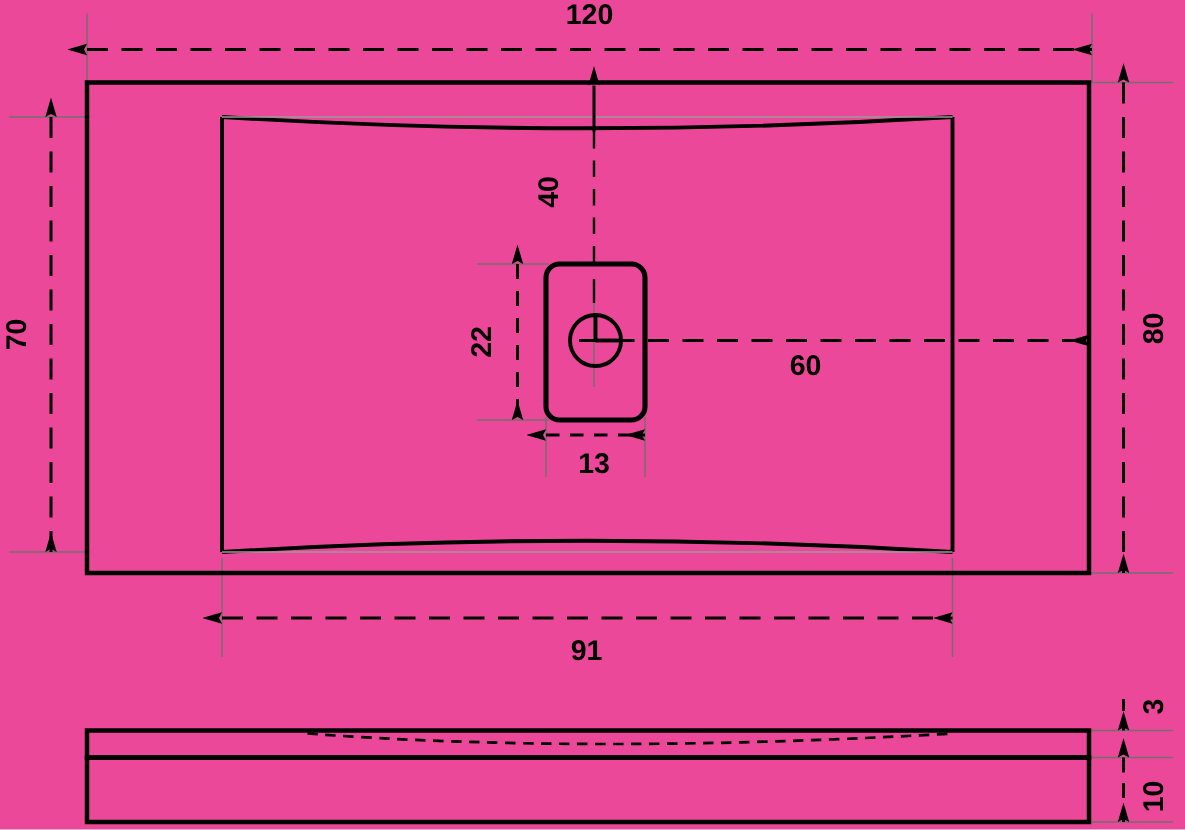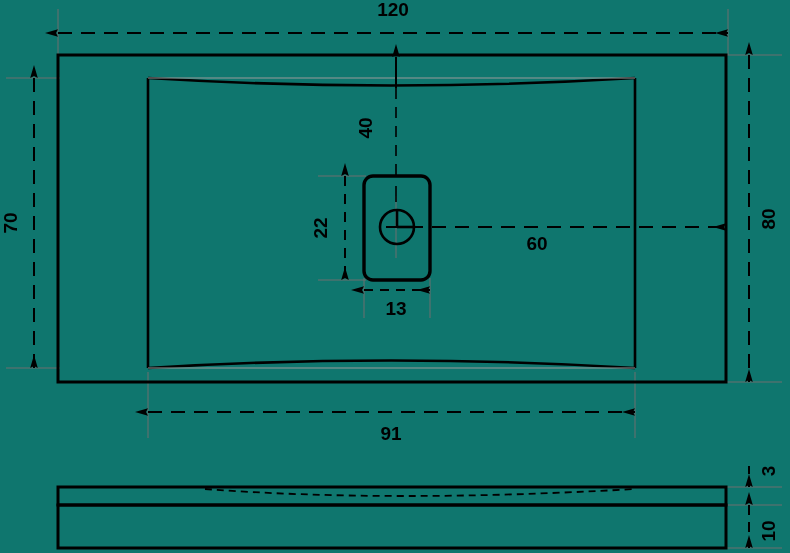--- a/index.html
+++ b/index.html
@@ -1,21 +1,21 @@
 <!DOCTYPE html>
 <html><head>
 <meta charset="utf-8">
 <style>
   html,body{margin:0;padding:0;background:#ffffff;}
   body{
     width:790px;height:553px;overflow:hidden;
     font-family:"Liberation Sans",sans-serif;
     -webkit-font-smoothing:antialiased;
   }
-  #drawing{position:relative;width:790px;height:553px;background:#0f766e;}
+  #drawing{position:relative;width:790px;height:553px;background:#ec4899;}
   svg{display:block;}
   .dimtext{
     font-family:"Liberation Sans",sans-serif;
     font-weight:bold;
     font-size:19px;
     fill:#000000;
   }
 </style>
 </head>
 <body>

